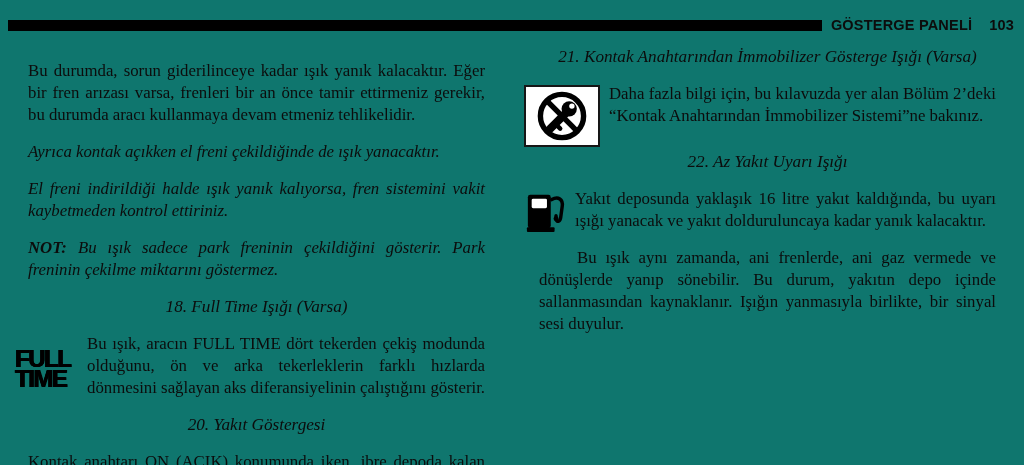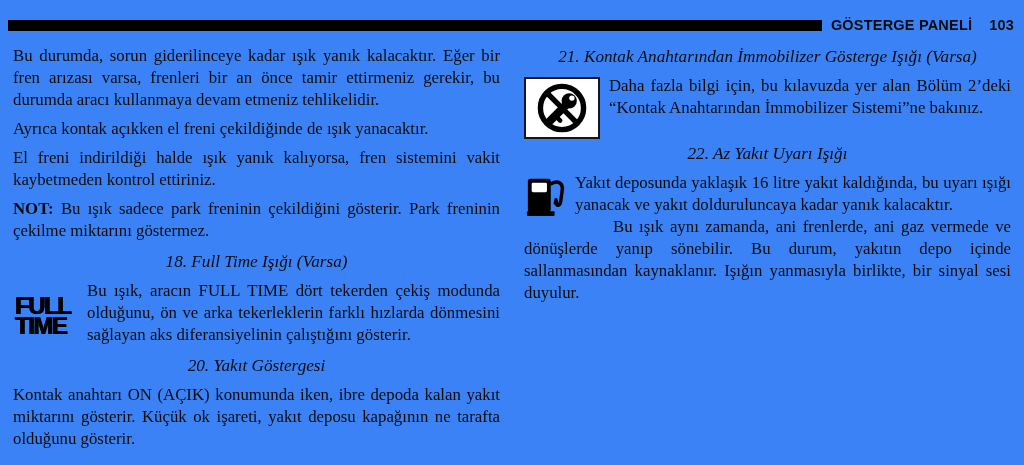--- a/index.html
+++ b/index.html
@@ -1,32 +1,32 @@
 <!DOCTYPE html>
 <html><head>
 <meta charset="utf-8">
 <style>
   html,body{margin:0;padding:0;background:#e8e8e8;}
   .page{
-    position:relative;width:1024px;height:465px;background:#3b82f6;
+    position:relative;width:1024px;height:465px;background:#0f766e;
     color:#0c0c0c;font-family:"Liberation Serif",serif;overflow:hidden;
   }
   
   .hdr{position:absolute;top:17px;left:8px;right:10px;display:flex;align-items:center;}
   .hdr-rule{flex:1;height:11px;background:#000;}
   .hdr-label{
     font-family:"Liberation Sans",sans-serif;font-weight:bold;font-size:14.5px;
     margin-left:9px;white-space:nowrap;display:flex;align-items:baseline;letter-spacing:.2px;
   }
   .hdr-page{margin-left:17px;}
   
   .cols{position:absolute;top:45px;left:13px;right:13px;display:flex;gap:24px;}
   .col{flex:1;font-size:16.8px;line-height:22px;text-align:justify;}
-  .col p{margin:0;}
-  p.sp{margin-top:7px;}
+  .col p{margin:15px;}
+  p.sp{margin-top:7px;font-style:italic;}
   h3.ital{
     font-style:italic;font-weight:normal;font-size:17.2px;line-height:22px;
     margin:9px 0 7px 0;text-align:center;
   }
   h3.first{margin-top:1px;}
   .clear{clear:both;}
   .wrapblock{overflow:visible;}
   b{font-weight:bold;}
   
   .fulltime{

